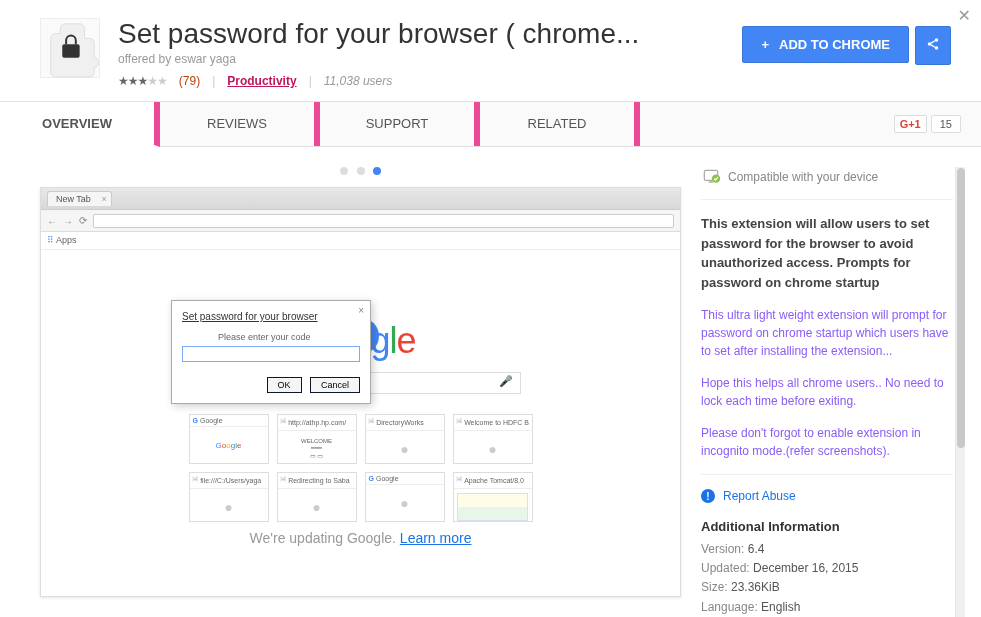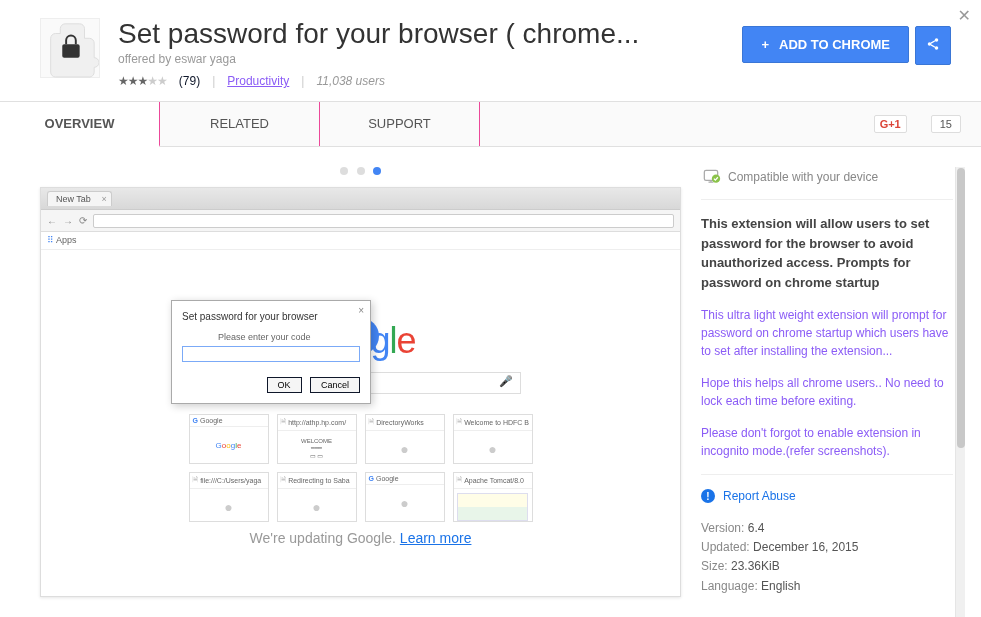--- a/index.html
+++ b/index.html
@@ -9,33 +9,33 @@
 .header { display: flex; align-items: flex-start; padding: 18px 30px 0 40px; border-bottom: 1px solid #e0e0e0; height: 102px; }
 .icon-box { width: 60px; height: 60px; background: #fafafa; display: flex; align-items: center; justify-content: center; margin-right: 18px; border: 1px solid #eee; position: relative; }
 .icon-box svg { width: 60px; height: 60px; }
 .title-area { flex: 1; }
 .title { font-size: 28px; font-weight: 400; color: #333; margin-bottom: 2px; }
 .offered { font-size: 12px; color: #999; margin-bottom: 8px; }
 .meta-row { display: flex; align-items: center; gap: 12px; font-size: 12px; }
 .stars { color: #666; letter-spacing: -1px; }
 .star-full { color: #666; }
 .star-empty { color: #ccc; }
-.ratings-count { color: #0f172a; }
+.ratings-count { color: #c2410c; }
 .divider { color: #ccc; }
-.prod-link { color: #8b5cf6; text-decoration: underline; }
+.prod-link { color: #be185d; text-decoration: underline; font-weight: bold; }
 .users { color: #999; font-style: italic; }
 
 .btn-area { display: flex; gap: 6px; align-items: flex-start; margin-top: 8px; }
 .add-btn { background: #4285f4; color: #fff; border: 1px solid #3a76d6; padding: 10px 18px; font-size: 13px; font-weight: bold; cursor: pointer; display: flex; align-items: center; gap: 10px; border-radius: 2px; }
 .share-btn { background: #4285f4; color: #fff; border: 1px solid #3a76d6; padding: 10px 10px; cursor: pointer; border-radius: 2px; }
 
 .tabs { display: flex; background: #fafafa; border-bottom: 1px solid #e0e0e0; }
-.tab { padding: 14px 0; width: 160px; text-align: center; font-size: 13px; color: #555; cursor: pointer; border-right: 1px solid #ec4899; }
+.tab { padding: 14px 0; width: 160px; text-align: center; font-size: 13px; color: #555; cursor: pointer; border-right: 6px solid #ec4899; }
 .tab.active { background: #fff; font-weight: bold; border-bottom: 2px solid #fff; margin-bottom: -1px; }
-.gplus { margin-left: auto; display: flex; align-items: center; padding-right: 20px; gap: 24px; }
+.gplus { margin-left: auto; display: flex; align-items: center; padding-right: 20px; gap: 4px; }
 .gplus-badge { border: 1px solid #ddd; padding: 2px 5px; font-size: 11px; color: #db4437; font-weight: bold; border-radius: 2px; background:#fff; }
 .gplus-count { border: 1px solid #ddd; padding: 2px 8px; font-size: 11px; color: #555; border-radius: 2px; background:#fff; }
 
 .content { display: flex; padding: 0 20px 0 40px; height: 478px; }
 .left { flex: 1; padding-right: 20px; }
 .pager { text-align: center; padding: 14px 0 8px; }
 .dot { display: inline-block; width: 8px; height: 8px; border-radius: 50%; background: #ddd; margin: 0 2px; }
 .dot.active { background: #4285f4; }
 
 .screenshot { border: 1px solid #ddd; background: #fff; height: 410px; position: relative; box-shadow: 0 1px 3px rgba(0,0,0,0.1); }
@@ -50,21 +50,21 @@
 
 .page-body { position: relative; height: 346px; background: #fff; text-align: center; padding-top: 70px; }
 .google-logo { font-size: 36px; font-weight: normal; font-family: Arial; letter-spacing: -1px; }
 .g1{color:#4285f4;} .g2{color:#ea4335;} .g3{color:#fbbc05;} .g4{color:#4285f4;} .g5{color:#34a853;} .g6{color:#ea4335;}
 .play-btn { position: absolute; top: 68px; left: 50%; transform: translateX(-50%); width: 36px; height: 36px; background: #4285f4; border-radius: 50%; display: flex; align-items: center; justify-content: center; z-index: 5; cursor:pointer; }
 .play-btn::after { content: ""; border-left: 12px solid #fff; border-top: 7px solid transparent; border-bottom: 7px solid transparent; margin-left: 3px; }
 .google-search { width: 320px; height: 22px; border: 1px solid #ddd; margin: 10px auto 0; position: relative; }
 .google-search::after { content: "🎤"; position: absolute; right: 6px; top: 2px; font-size: 11px; }
 
 .dialog { position: absolute; top: 50px; left: 130px; width: 200px; background: #fff; border: 1px solid #aaa; box-shadow: 2px 2px 8px rgba(0,0,0,0.2); padding: 10px; text-align: left; z-index: 10; }
-.dialog-title { font-size: 10px; margin-bottom: 10px; }
+.dialog-title { font-size: 10px; margin-bottom: 10px; text-decoration: underline; }
 .dialog-close { position: absolute; top: 4px; right: 6px; font-size: 10px; color: #888; cursor:pointer; }
 .dialog-label { font-size: 9px; color: #666; margin-bottom: 4px; margin-left: 36px; }
 .dialog-input { width: 100%; height: 16px; border: 1px solid #7baaf7; margin-bottom: 12px; }
 .dialog-btns { text-align: right; }
 .dialog-btns button { font-size: 9px; padding: 2px 10px; margin-left: 4px; border: 1px solid #0f172a; background: #f5f5f5; cursor:pointer; }
 
 .thumbs { display: grid; grid-template-columns: repeat(4, 80px); gap: 8px; justify-content: center; margin-top: 20px; }
 .thumb { border: 1px solid #ddd; height: 50px; font-size: 7px; color: #666; overflow: hidden; }
 .thumb-title { padding: 2px 3px; border-bottom: 1px solid #eee; white-space: nowrap; overflow: hidden; display:flex; align-items:center; gap:2px; }
 .thumb-title::before { content: "🗎"; font-size: 7px; color:#999; }
@@ -124,22 +124,23 @@
           <circle cx="6" cy="12" r="3"></circle>
           <circle cx="18" cy="19" r="3"></circle>
           <path d="M8.5 10.5 L15.5 6.5 M8.5 13.5 L15.5 17.5" stroke="#fff" stroke-width="2"></path>
         </svg>
     </button>
   </div>
 </div>
 
 <div class="tabs">
   <div class="tab active">OVERVIEW</div>
+  <div class="tab">REVIEWS</div>
+  <div class="tab">SUPPORT</div>
   <div class="tab">RELATED</div>
-  <div class="tab">SUPPORT</div>
   <div class="gplus">
     <span class="gplus-badge">G+1</span>
     <span class="gplus-count">15</span>
   </div>
 </div>
 
 <div class="content">
   <div class="left">
     <div class="pager">
       <span class="dot"></span>
@@ -230,20 +231,21 @@
     </div>
     <div class="desc-main">This extension will allow users to set password for the browser to avoid unauthorized access. Prompts for password on chrome startup</div>
     <div class="desc-p">This ultra light weight extension will prompt for password on chrome startup which users have to set after installing the extension...</div>
     <div class="desc-p">Hope this helps all chrome users.. No need to lock each time before exiting.</div>
     <div class="desc-p">Please don't forgot to enable extension in incognito mode.(refer screenshots).</div>
     <div class="hr"></div>
     <div class="report">
       <span class="flag-icon">!</span>
       <span>Report Abuse</span>
     </div>
+    <div class="info-title">Additional Information</div>
     <div class="info-row"><span>Version: </span><b>6.4</b></div>
     <div class="info-row"><span>Updated: </span><b>December 16, 2015</b></div>
     <div class="info-row"><span>Size: </span><b>23.36KiB</b></div>
     <div class="info-row"><span>Language: </span><b>English</b></div>
     <div class="scrollbar-track">
         <div class="scrollbar-thumb"></div>
       </div>
   </div>
 </div>
 

